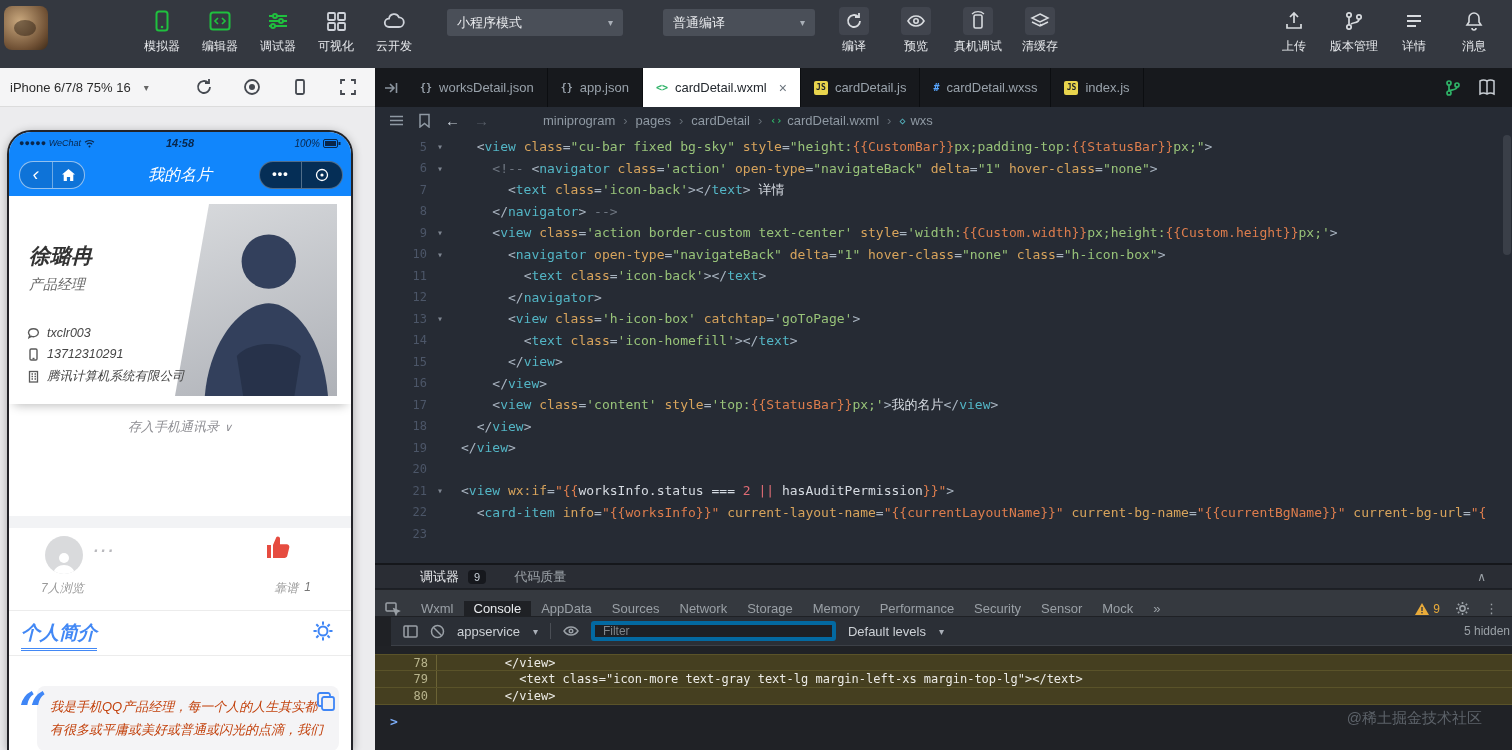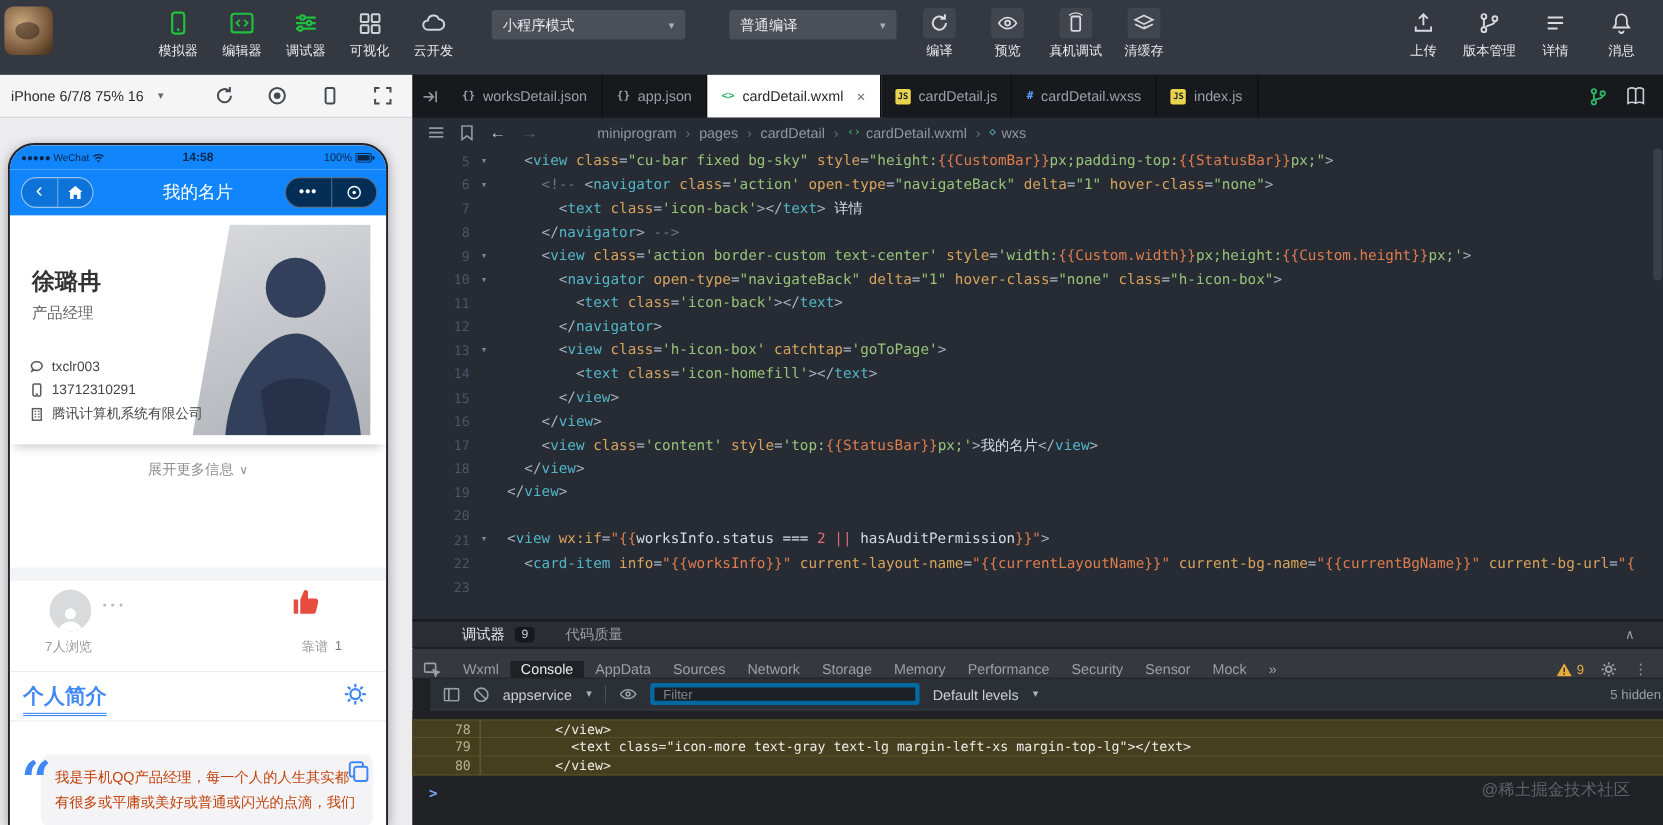--- a/index.html
+++ b/index.html
@@ -18,21 +18,21 @@
   .dd{position:absolute;top:9px;height:27px;background:#4a4f58;border-radius:3px;color:#e8eaed;font-size:13px;
       display:flex;align-items:center;justify-content:space-between;padding:0 10px;}
   .caret{color:#aab0b8;font-size:10px;margin-left:8px;}
 
   
   #sim-header{position:absolute;left:0;top:68px;width:375px;height:39px;background:#f5f5f6;border-bottom:1px solid #dcdcdc;
               display:flex;align-items:center;color:#2b2b2b;font-size:13px;}
   #sim-header .dev{display:flex;align-items:center;gap:5px;padding-left:10px;}
   #sim-header .dev .caret{color:#666;}
   #sim-header .ics{margin-left:auto;display:flex;gap:30px;padding-right:18px;}
-  #sim-area{position:absolute;left:0;top:107px;width:375px;height:643px;background:#ececee;}
+  #sim-area{position:absolute;left:0;top:107px;width:375px;height:643px;background:#ececee;font-style:italic;}
   #phone{position:absolute;left:7px;top:23px;width:346px;height:620px;background:#fff;border:2px solid #222328;border-bottom:none;
          border-radius:24px 24px 0 0;overflow:hidden;box-shadow:0 2px 10px rgba(0,0,0,.3);}
   .p-status{height:22px;background:#1186fc;display:flex;align-items:center;padding:0 10px;font-size:10px;color:#09264a;position:relative;}
   .p-status .time{position:absolute;left:0;right:0;text-align:center;font-weight:bold;font-size:11px;}
   .p-status .right{margin-left:auto;display:flex;align-items:center;gap:3px;}
   .p-nav{height:42px;background:#1186fc;position:relative;}
   .nav-pill{position:absolute;left:10px;top:7px;width:66px;height:28px;border-radius:14px;background:rgba(0,0,0,.14);
             border:1px solid rgba(255,255,255,.55);display:flex;align-items:center;color:#fff;}
   .nav-pill .cell{flex:1;display:flex;align-items:center;justify-content:center;height:100%;}
   .nav-pill .cell+.cell{border-left:1px solid rgba(255,255,255,.4);}
@@ -411,21 +411,21 @@
                   <rect x="2.5" y="1.5" width="8" height="10.5"></rect>
                   <path d="M4.5 4h1.5M7.5 4H9M4.5 6.5h1.5M7.5 6.5H9M4.5 9h1.5M7.5 9H9"></path>
                 </svg>
               </span>
             <span>腾讯计算机系统有限公司</span>
           </div>
         </div>
       </div>
 
       <div class="p-expand">
-        <span>展开更多信息</span>
+        <span>存入手机通讯录</span>
         <span style="font-size:11px;">∨</span>
       </div>
 
       <div class="p-btns">
       </div>
 
       <div class="p-band"></div>
 
       <div class="p-stats">
         <div class="avatar">

